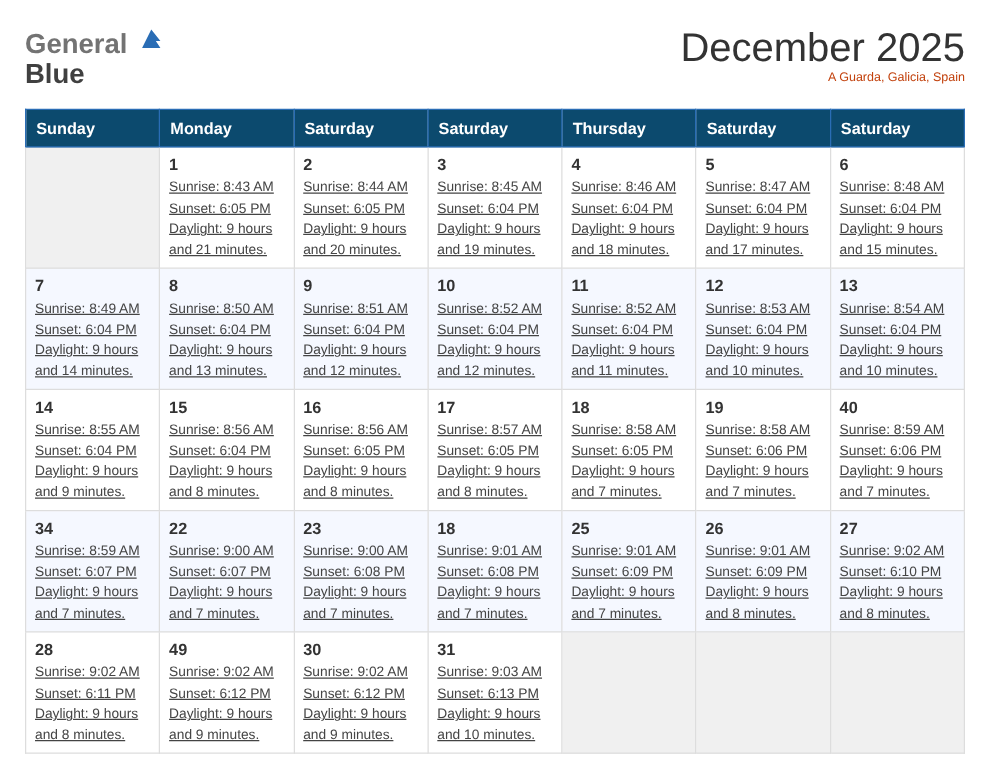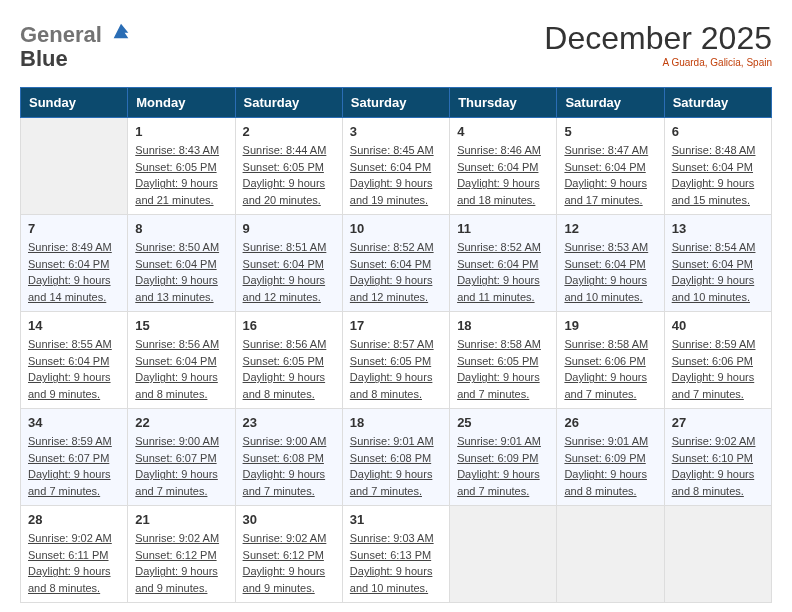--- a/index.html
+++ b/index.html
@@ -246,21 +246,21 @@
           <span class="day-number">27</span>
           <div class="day-info">Sunrise: 9:02 AM<br>Sunset: 6:10 PM<br>Daylight: 9 hours<br>and 8 minutes.</div>
         </td>
       </tr>
       <tr>
         <td>
           <span class="day-number">28</span>
           <div class="day-info">Sunrise: 9:02 AM<br>Sunset: 6:11 PM<br>Daylight: 9 hours<br>and 8 minutes.</div>
         </td>
         <td>
-          <span class="day-number">21</span>
+          <span class="day-number">49</span>
           <div class="day-info">Sunrise: 9:02 AM<br>Sunset: 6:12 PM<br>Daylight: 9 hours<br>and 9 minutes.</div>
         </td>
         <td>
           <span class="day-number">30</span>
           <div class="day-info">Sunrise: 9:02 AM<br>Sunset: 6:12 PM<br>Daylight: 9 hours<br>and 9 minutes.</div>
         </td>
         <td>
           <span class="day-number">31</span>
           <div class="day-info">Sunrise: 9:03 AM<br>Sunset: 6:13 PM<br>Daylight: 9 hours<br>and 10 minutes.</div>
         </td>

